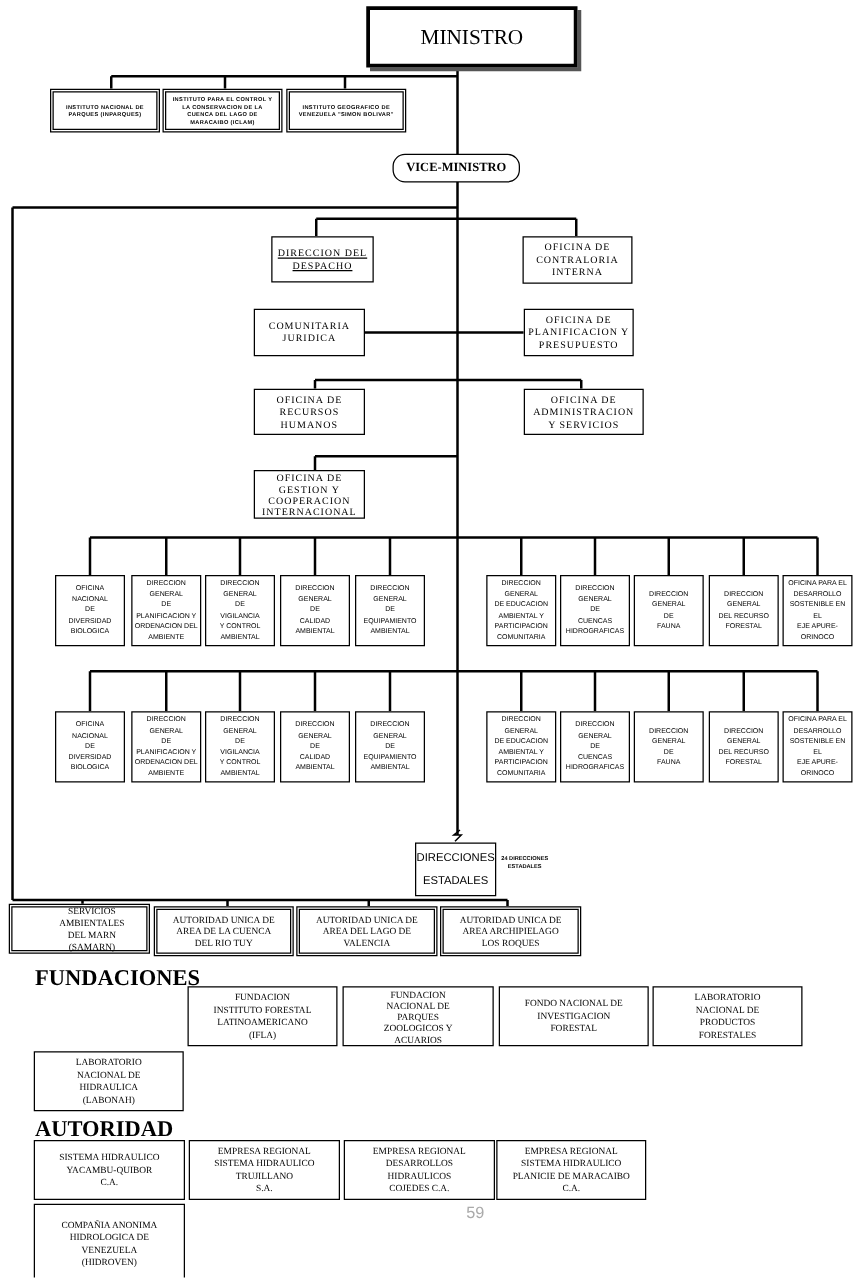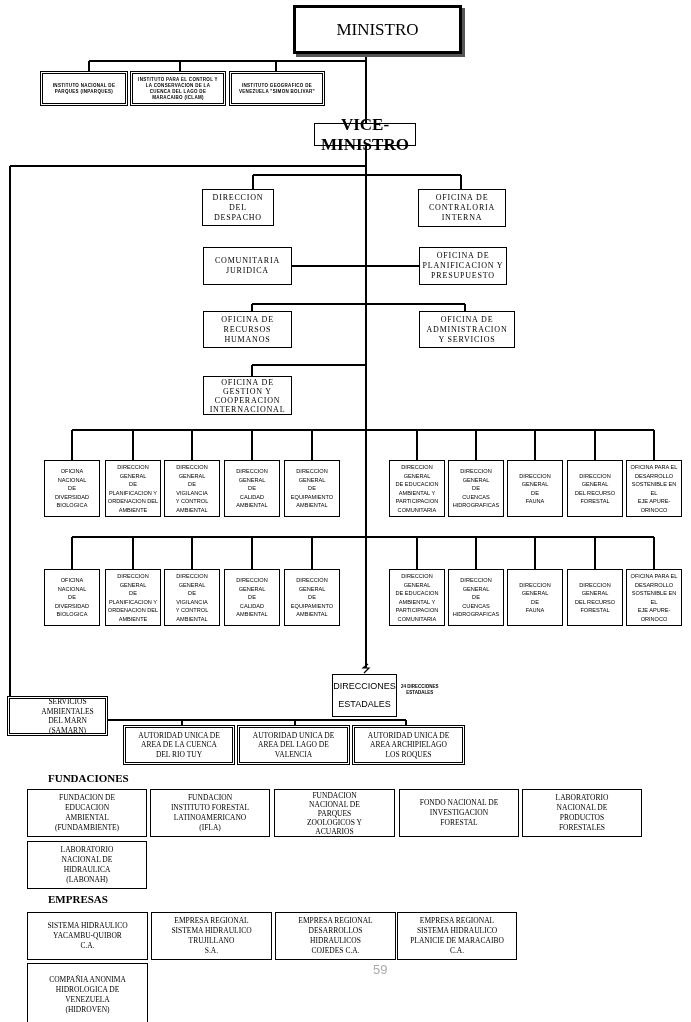--- a/index.html
+++ b/index.html
@@ -1,29 +1,29 @@
 <!DOCTYPE html>
 <html><head>
 <meta charset="utf-8">
 <style>
   html, body { margin: 0; padding: 0; background: #ffffff; }
   body { width: 691px; height: 1022px; position: relative; overflow: hidden; font-family: "Liberation Serif", serif; color: #000; }
   #chart { position: absolute; left: 0; top: 0; width: 691px; height: 1022px; }
   .box { position: absolute; box-sizing: border-box; border: 1px solid #000; background: #fff; display: flex; align-items: center; justify-content: center; text-align: center; white-space: pre-line; }
   .serif { font-family: "Liberation Serif", serif; }
   .minister { border: 3px solid #000; box-shadow: 3px 3px 0 #555; font-size: 17px; }
-  .vice { font-size: 17px; font-weight: bold; }
+  .vice { font-size: 10px; font-weight: bold; border-radius: 10px; }
   .inst { border: 3px double #000; font-size: 4.5px; line-height: 6px; font-family: "Liberation Sans", sans-serif; font-weight: bold; letter-spacing: 0.3px; padding: 2px; }
   .staff { font-size: 8px; line-height: 10px; letter-spacing: 0.8px; }
   .dir { font-size: 5.6px; line-height: 8.5px; font-family: "Liberation Sans", sans-serif; padding: 1px; }
   .estad { font-size: 9px; line-height: 18px; font-family: "Liberation Sans", sans-serif; align-items: flex-start; padding-top: 2px; }
   .annot { position: absolute; font-size: 4.5px; line-height: 6px; font-family: "Liberation Sans", sans-serif; font-weight: bold; }
   .adsc { border: 3px double #000; font-size: 7.5px; line-height: 9.5px; }
   .org { font-size: 7.5px; line-height: 10px; border: 1px solid #000; }
-  .section { position: absolute; font-size: 11px; font-weight: bold; font-family: "Liberation Serif", serif; margin-left: 20px; }
+  .section { position: absolute; font-size: 18px; font-weight: bold; font-family: "Liberation Serif", serif; }
   .pagenum { position: absolute; font-size: 13px; color: #aaaaaa; font-family: "Liberation Sans", sans-serif; }
   svg { position: absolute; left: 0; top: 0; }
 </style>
 </head>
 <body>
 
 <div id="chart">
   <svg width="691" height="1022">
     <g stroke="#000" stroke-width="2" fill="none">
 
@@ -95,21 +95,21 @@
     <span>INSTITUTO PARA EL CONTROL Y LA CONSERVACION DE LA CUENCA DEL LAGO DE MARACAIBO (ICLAM)</span>
   </div>
   <div class="box inst" style="left:229px;top:71px;width:96px;height:35px;">
     <span>INSTITUTO GEOGRAFICO DE VENEZUELA "SIMON BOLIVAR"</span>
   </div>
 
   <div class="box vice" style="left:314px;top:123px;width:102px;height:23px;">
     <span>VICE-MINISTRO</span>
   </div>
 
-  <div class="box staff" style="left:202px;top:189px;width:72px;height:37px;">
+  <div class="box staff" style="left:217px;top:189px;width:82px;height:37px;text-decoration:underline;">
     <span>DIRECCION DEL
 DESPACHO</span>
   </div>
   <div class="box staff" style="left:418px;top:189px;width:88px;height:38px;">
     <span>OFICINA DE
 CONTRALORIA
 INTERNA</span>
   </div>
   <div class="box staff" style="left:203px;top:247px;width:89px;height:38px;">
     <span>COMUNITARIA
@@ -245,21 +245,21 @@
 ORINOCO</span></div>
     </div>
 
   <div class="box estad" style="left:332px;top:674px;width:65px;height:43px;">
     <span>DIRECCIONES
 ESTADALES</span>
   </div>
   <div class="annot" style="left:401px;top:684px;white-space:pre-line;text-align:center;">24 DIRECCIONES
 ESTADALES</div>
 
-  <div class="box adsc serif" style="left:7px;top:696px;width:101px;height:40px;padding-left:20px;">
+  <div class="box adsc serif" style="left:7px;top:723px;width:113px;height:40px;padding-left:20px;">
     <span>SERVICIOS AMBIENTALES
 DEL MARN
 (SAMARN)</span>
   </div>
   <div class="box adsc serif" style="left:123px;top:725px;width:112px;height:40px;">
     <span>AUTORIDAD UNICA DE
 AREA DE LA CUENCA
 DEL RIO TUY</span>
   </div>
   <div class="box adsc serif" style="left:237px;top:725px;width:113px;height:40px;">
@@ -267,26 +267,20 @@
 AREA DEL LAGO DE
 VALENCIA</span>
   </div>
   <div class="box adsc serif" style="left:352px;top:725px;width:113px;height:40px;">
     <span>AUTORIDAD UNICA DE
 AREA ARCHIPIELAGO
 LOS ROQUES</span>
   </div>
 
   <div class="section" style="left:28px;top:772px;">FUNDACIONES</div>
-  <div class="box org serif" style="left:27px;top:789px;width:120px;height:48px;">
-    <span>FUNDACION DE
-EDUCACION
-AMBIENTAL
-(FUNDAMBIENTE)</span>
-  </div>
   <div class="box org serif" style="left:150px;top:789px;width:120px;height:48px;">
     <span>FUNDACION
 INSTITUTO FORESTAL
 LATINOAMERICANO
 (IFLA)</span>
   </div>
   <div class="box org serif" style="left:274px;top:789px;width:121px;height:48px;line-height:9px;">
     <span>FUNDACION
 NACIONAL DE
 PARQUES
@@ -304,21 +298,21 @@
 PRODUCTOS
 FORESTALES</span>
   </div>
   <div class="box org serif" style="left:27px;top:841px;width:120px;height:48px;">
     <span>LABORATORIO
 NACIONAL DE
 HIDRAULICA
 (LABONAH)</span>
   </div>
 
-  <div class="section" style="left:28px;top:893px;">EMPRESAS</div>
+  <div class="section" style="left:28px;top:893px;">AUTORIDAD</div>
   <div class="box org serif" style="left:27px;top:912px;width:121px;height:48px;">
     <span>SISTEMA HIDRAULICO
 YACAMBU-QUIBOR
 C.A.</span>
   </div>
   <div class="box org serif" style="left:151px;top:912px;width:121px;height:48px;">
     <span>EMPRESA REGIONAL
 SISTEMA HIDRAULICO
 TRUJILLANO
 S.A.</span>

